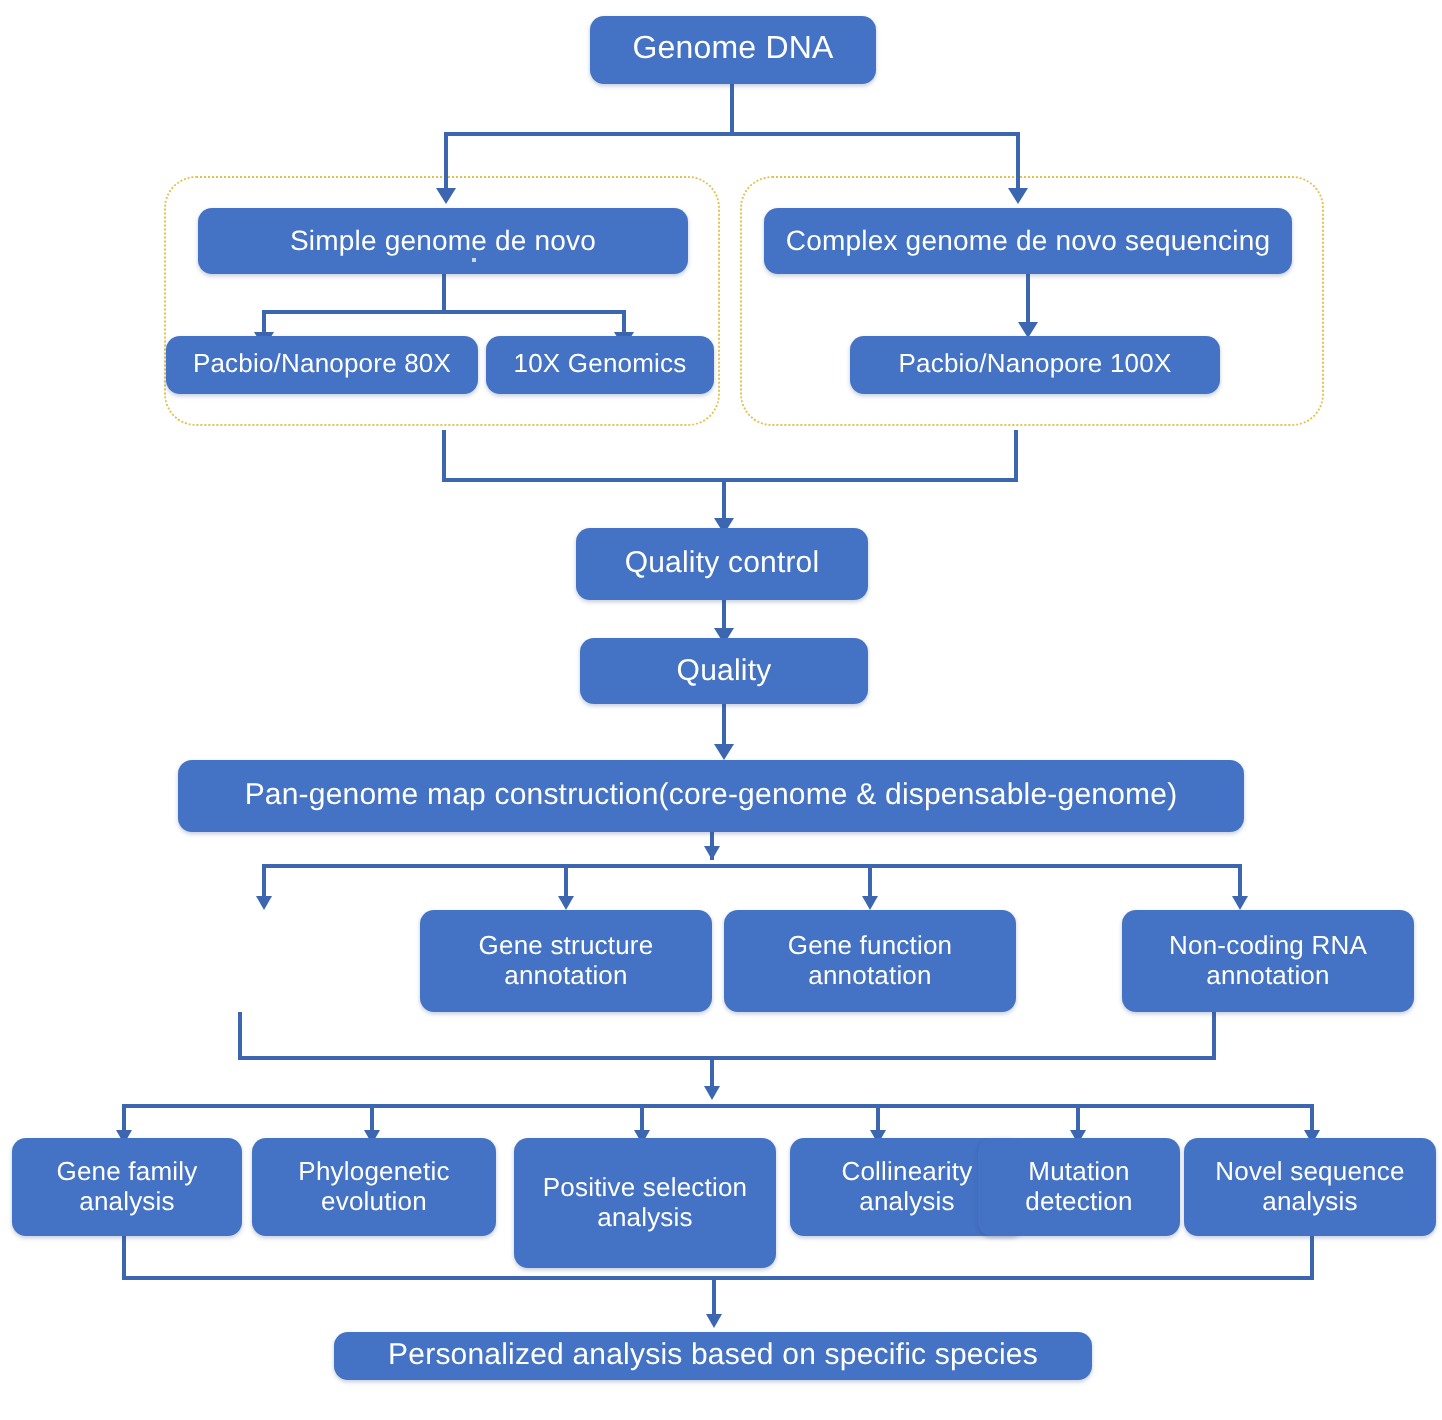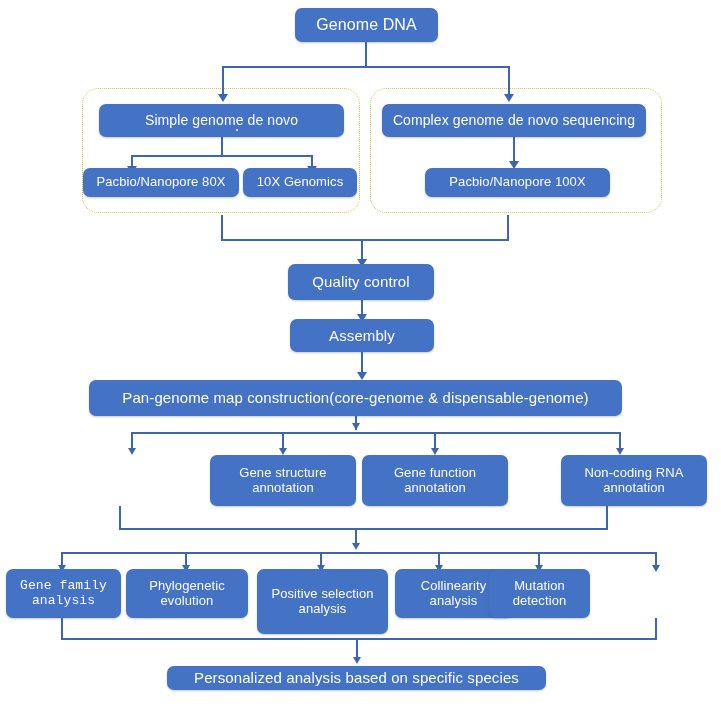--- a/index.html
+++ b/index.html
@@ -144,21 +144,21 @@
   <div class="arrow" style="left:357px; top:259px;"></div>
 
   <div class="node f15" style="left:288px; top:264px; width:146px; height:36px;">
     <span>Quality control</span>
   </div>
 
   <div class="vline" style="left:361px; top:296px; height:20px;"></div>
   <div class="arrow" style="left:357px; top:314px;"></div>
 
   <div class="node f15" style="left:290px; top:319px; width:144px; height:33px;">
-    <span>Assembly</span>
+    <span>Quality</span>
   </div>
 
   <div class="vline" style="left:361px; top:352px; height:22px;"></div>
   <div class="arrow" style="left:357px; top:372px;"></div>
 
   <div class="node f15" style="left:89px; top:380px; width:533px; height:36px;">
     <span>Pan-genome map construction(core-genome &amp; dispensable-genome)</span>
   </div>
 
   <div class="vline" style="left:355px; top:416px; height:14px;"></div>
@@ -206,34 +206,37 @@
 
   <div class="vline" style="left:438px; top:552px; height:15px;"></div>
   <div class="arrow-sm" style="left:435px; top:565px;"></div>
 
   <div class="vline" style="left:538px; top:552px; height:15px;"></div>
   <div class="arrow-sm" style="left:535px; top:565px;"></div>
 
   <div class="vline" style="left:655px; top:552px; height:15px;"></div>
   <div class="arrow-sm" style="left:652px; top:565px;"></div>
 
-  <div class="node f13" style="left:6px; top:569px; width:115px; height:49px;font-family:Liberation Mono, monospace;">
+  <div class="node f13" style="left:6px; top:569px; width:115px; height:49px;">
     <span>Gene family analysis</span>
   </div>
   <div class="node f13" style="left:126px; top:569px; width:122px; height:49px;">
     <span>Phylogenetic evolution</span>
   </div>
   <div class="node f13" style="left:257px; top:569px; width:131px; height:65px;">
     <span>Positive selection analysis</span>
   </div>
   <div class="node f13" style="left:395px; top:569px; width:117px; height:49px;">
     <span>Collinearity analysis</span>
   </div>
   <div class="node f13" style="left:489px; top:569px; width:101px; height:49px;">
     <span>Mutation detection</span>
+  </div>
+  <div class="node f13" style="left:592px; top:569px; width:126px; height:49px;">
+    <span>Novel sequence analysis</span>
   </div>
 
   <div class="vline" style="left:61px; top:618px; height:22px;"></div>
   <div class="vline" style="left:655px; top:618px; height:22px;"></div>
   <div class="hline" style="left:61px; top:638px; width:596px;"></div>
   <div class="vline" style="left:356px; top:638px; height:22px;"></div>
   <div class="arrow-sm" style="left:353px; top:657px;"></div>
 
   <div class="node f15" style="left:167px; top:666px; width:379px; height:24px;">
     <span>Personalized analysis based on specific species</span>

